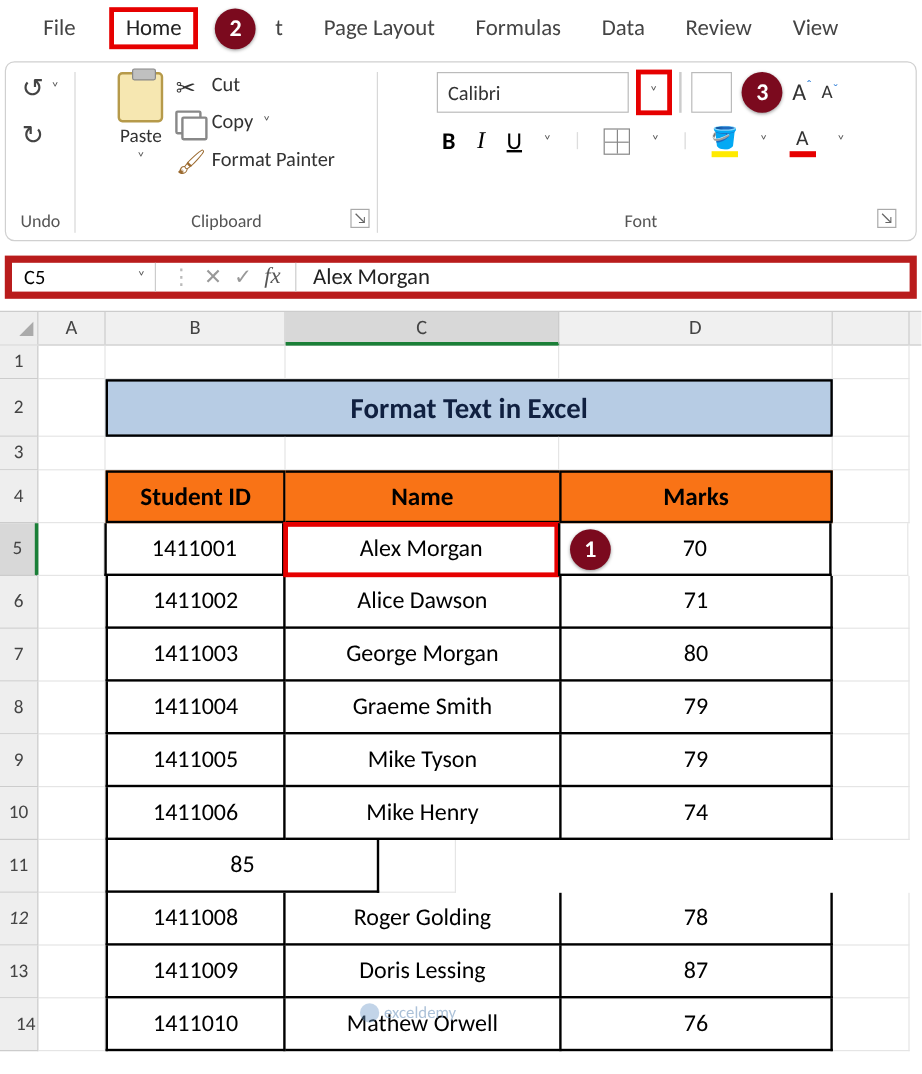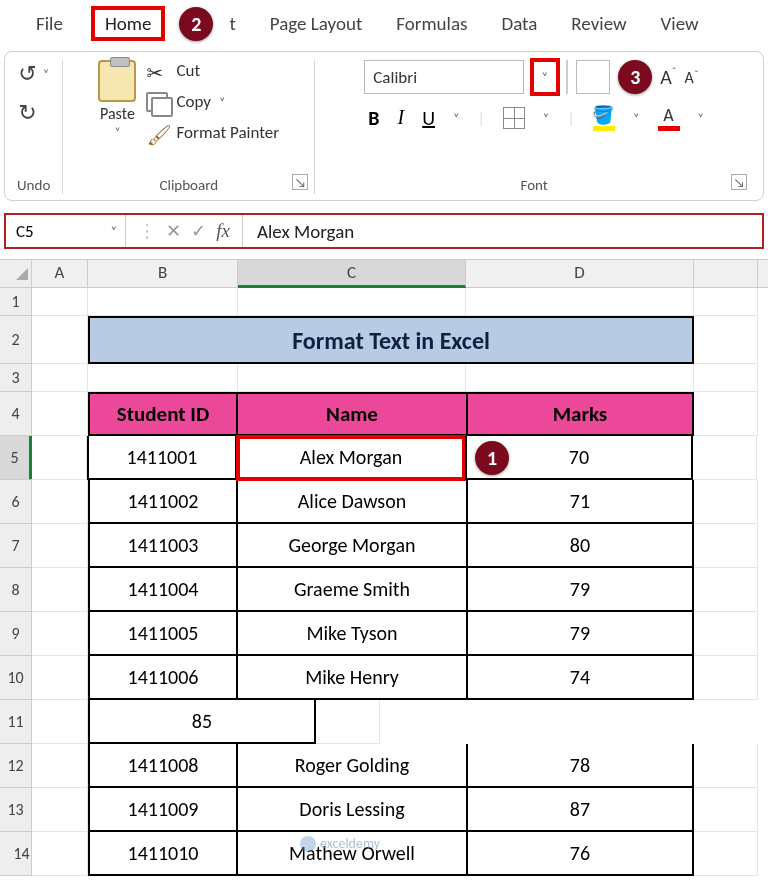--- a/index.html
+++ b/index.html
@@ -57,21 +57,21 @@
   .fill-ic { display:inline-flex; flex-direction:column; align-items:center; color:#333; }
   .fill-ic .bar{ width:22px; height:5px; background:#ffea00;}
   .textcol-ic { display:inline-flex; flex-direction:column; align-items:center; color:#333;}
   .textcol-ic .bar{ width:22px; height:5px; background:#e60000;}
   .dlg-launcher { position:absolute; bottom:4px; right:6px; font-size:13px; color:#666; border:1px solid #aaa; width:16px; height:16px; display:flex; align-items:center; justify-content:center;}
 
   
   .badge { width:34px; height:34px; border-radius:50%; background:#7b0a1e; color:#fff; font-size:20px; font-weight:bold; display:flex; align-items:center; justify-content:center; position:absolute; box-shadow: 0 1px 3px rgba(0,0,0,.4);}
 
   
-  .formula-bar { display:flex; align-items:center; border:2px solid #b91c1c; margin:12px 4px 0 4px; height:36px; background:#fff;}
+  .formula-bar { display:flex; align-items:center; border:6px solid #b91c1c; margin:12px 4px 0 4px; height:36px; background:#fff;}
   .name-box { width:120px; border-right:1px solid #ccc; height:100%; display:flex; align-items:center; padding:0 10px; font-size:17px; position:relative;}
   .name-box .caret { position:absolute; right:8px; }
   .fb-btns { display:flex; align-items:center; gap:10px; padding:0 12px; color:#999; border-right:1px solid #ccc; height:100%; font-size:18px;}
   .fb-btns .fx { font-style:italic; color:#555; font-family:'Times New Roman', serif; font-size:19px;}
   .formula-input { flex:1; padding:0 14px; font-size:19px; color:#222; height:100%; display:flex; align-items:center; }
 
   
   .grid-wrap { margin-top:10px; position:relative; }
   .col-headers { display:flex; border-top:1px solid #ccc; border-bottom:1px solid #ccc; background:#f0f0f0; }
   .corner { width:32px; border-right:1px solid #ccc; display:flex; align-items:center; justify-content:flex-end; padding:2px 3px; background:#eee;}
@@ -87,21 +87,21 @@
   .cell { border-right:1px solid #e5e5e5; border-bottom:1px solid #e5e5e5; }
   .cA{width:56px;} .cB{width:150px;} .cC{width:228px;} .cD{width:228px;} .cE{width:64px;}
 
   
   .title-row { height:48px; }
   .title-row .merge { width:606px; background:#b7cce4; border:2px solid #000; display:flex; align-items:center; justify-content:center; font-size:24px; font-weight:bold; color:#102040;}
 
   
   .data-row { height:44px; }
   .data-row .cA{ border-right:1px solid #e5e5e5;}
-  .thead .cB, .thead .cC, .thead .cD { background:#ec4899; border:2px solid #000; font-size:21px; font-weight:bold; display:flex; align-items:center; justify-content:center; }
+  .thead .cB, .thead .cC, .thead .cD { background:#f97316; border:2px solid #000; font-size:21px; font-weight:bold; display:flex; align-items:center; justify-content:center; }
   .tbody .cB, .tbody .cC, .tbody .cD { border:2px solid #000; font-size:20px; display:flex; align-items:center; justify-content:center; }
   .tbody .cB, .tbody .cC, .tbody .cD { border-top:none; }
   .thead .cC, .tbody .cC { border-left:none; border-right:none; }
 
   .sel-cell { outline:4px solid #e60000; outline-offset:-3px; position:relative;}
 
   .watermark { position:absolute; left:300px; top:835px; font-size:14px; color:#8aa8c8; opacity:.7; display:flex; align-items:center; gap:4px;}
   .watermark .logo{ width:16px; height:16px; border-radius:50%; background:#6f9bc9; display:inline-block; opacity:.6;}
 </style>
 </head>
@@ -335,21 +335,21 @@
       </div>
       <div class="row">
         <div class="rh" style="height: 44px;">11</div>
         <div class="tbody data-row" style="display: flex;">
           <div class="cell cA" style="height: 44px;"></div>
           <div class="cell cD" style="position: relative;">85</div>
           <div class="cell cE" style="height: 44px;"></div>
         </div>
       </div>
       <div class="row">
-        <div class="rh" style="height: 44px;">12</div>
+        <div class="rh" style="height: 44px; font-style: italic;">12</div>
         <div class="tbody data-row" style="display: flex;">
           <div class="cell cA" style="height: 44px;"></div>
           <div class="cell cB">1411008</div>
           <div class="cell cC">Roger Golding</div>
           <div class="cell cD" style="position: relative;">78</div>
           <div class="cell cE" style="height: 44px;"></div>
         </div>
       </div>
       <div class="row">
         <div class="rh" style="height: 44px;">13</div>

